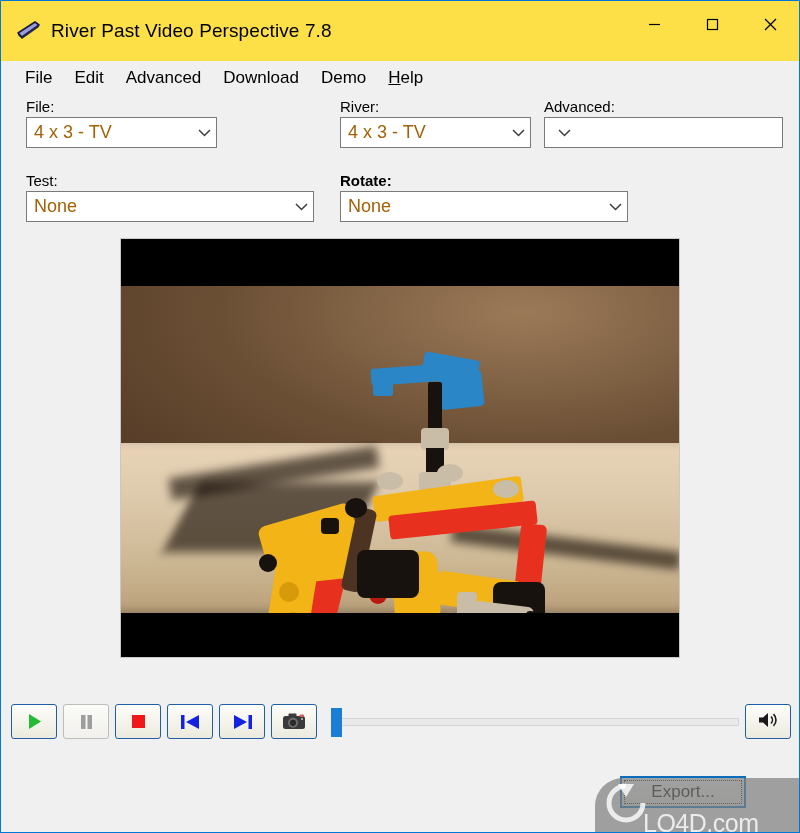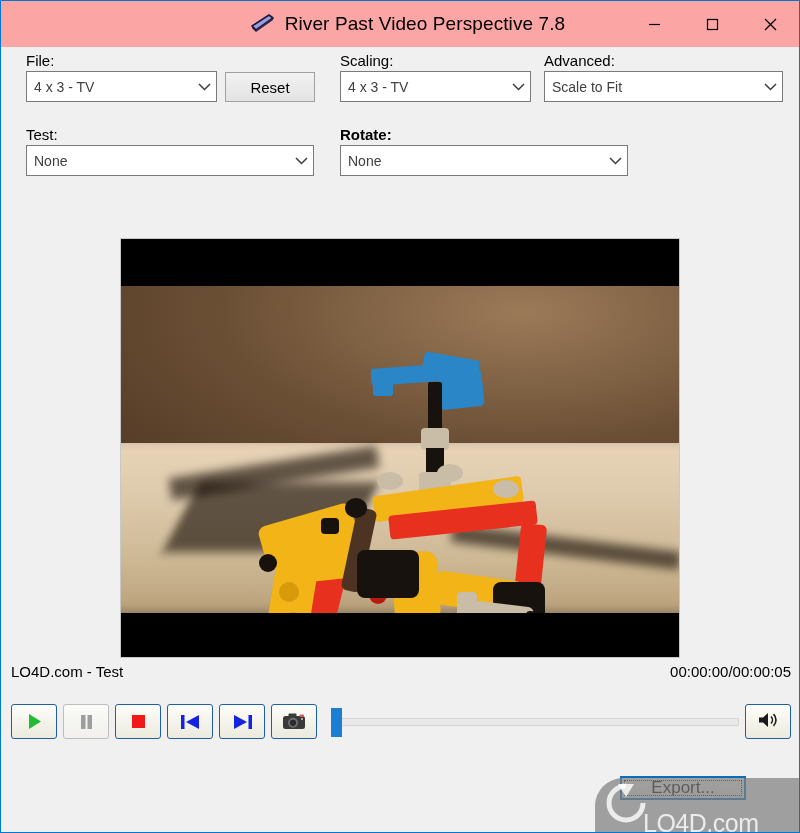--- a/index.html
+++ b/index.html
@@ -16,27 +16,26 @@
     left: 0; top: 0;
     width: 800px; height: 833px;
     box-sizing: border-box;
     border: 1px solid #0078d7;
     background: #f0f0f0;
     display: flex;
     flex-direction: column;
   }
   
   .titlebar {
-    height: 46px;
-    background: #fca5a5;
+    height: 60px;
+    background: #fde047;
     display: flex;
     align-items: center;
     flex: 0 0 auto;
     position: relative;
-    justify-content: center;
   }
   .app-icon {
     width: 26px; height: 22px;
     margin-left: 14px; margin-right: 10px;
     position: relative;
     flex: 0 0 auto;
   }
   .app-icon svg { display: block; }
   .title-text {
     font-size: 19px;
@@ -90,22 +89,22 @@
     position: absolute;
     box-sizing: border-box;
     height: 31px;
     background: #ffffff;
     border: 1px solid #7a7a7a;
     display: flex;
     align-items: center;
     padding-left: 7px;
   }
   .combo .cval {
-    font-size: 14px;
-    color: #404040;
+    font-size: 18px;
+    color: #a16207;
     white-space: nowrap;
     flex: 1 1 auto;
   }
   .combo .chevron {
     width: 24px;
     display: flex;
     align-items: center;
     justify-content: center;
     flex: 0 0 auto;
   }
@@ -282,51 +281,57 @@
       </div>
       <div class="win-btn">
         <svg width="15" height="15" viewBox="0 0 15 15">
             <line x1="2" y1="2" x2="13" y2="13" stroke="#000" stroke-width="1.2"></line>
             <line x1="13" y1="2" x2="2" y2="13" stroke="#000" stroke-width="1.2"></line>
           </svg>
       </div>
     </div>
   </div>
 
+  <div class="menubar">
+    <div class="menu-item">File</div>
+    <div class="menu-item">Edit</div>
+    <div class="menu-item">Advanced</div>
+    <div class="menu-item">Download</div>
+    <div class="menu-item">Demo</div>
+    <div class="menu-item"><u>H</u>elp</div>
+  </div>
 
   <div class="controls">
 
     <div class="field-label" style="left:25px; top:5px;">File:</div>
-    <div class="field-label" style="left:339px; top:5px;">Scaling:</div>
+    <div class="field-label" style="left:339px; top:5px;">River:</div>
     <div class="field-label" style="left:543px; top:5px;">Advanced:</div>
     <div class="field-label" style="left:25px; top:79px;">Test:</div>
     <div class="field-label" style="left:339px; top:79px;font-weight:bold;">Rotate:</div>
 
     <div class="combo" style="left:25px; top:24px; width:191px;">
       <span class="cval">4 x 3 - TV</span>
       <span class="chevron">
         <svg width="13" height="8" viewBox="0 0 13 8">
             <polyline points="1,1 6.5,6.5 12,1" fill="none" stroke="#3d3d3d" stroke-width="1.5"></polyline>
           </svg>
       </span>
     </div>
 
-    <div class="btn-reset" style="left:224px; top:25px; width:90px;">Reset</div>
 
     <div class="combo" style="left:339px; top:24px; width:191px;">
       <span class="cval">4 x 3 - TV</span>
       <span class="chevron">
         <svg width="13" height="8" viewBox="0 0 13 8">
             <polyline points="1,1 6.5,6.5 12,1" fill="none" stroke="#3d3d3d" stroke-width="1.5"></polyline>
           </svg>
       </span>
     </div>
 
     <div class="combo" style="left:543px; top:24px; width:239px;">
-      <span class="cval">Scale to Fit</span>
       <span class="chevron">
         <svg width="13" height="8" viewBox="0 0 13 8">
             <polyline points="1,1 6.5,6.5 12,1" fill="none" stroke="#3d3d3d" stroke-width="1.5"></polyline>
           </svg>
       </span>
     </div>
 
     <div class="combo" style="left:25px; top:98px; width:288px;">
       <span class="cval">None</span>
       <span class="chevron">
@@ -396,24 +401,20 @@
         <div class="lego gray-p" style="left:336px; top:306px; width:20px; height:26px; border-radius:4px;"></div>
         <div class="lego gray-p" style="left:352px; top:318px; width:60px; height:26px; border-radius:6px; transform:rotate(7deg);"></div>
         <div class="lego black-p" style="left:404px; top:330px; width:92px; height:18px; border-radius:4px; transform:rotate(7deg);"></div>
 
       </div>
       <div class="bar-top"></div>
       <div class="bar-bottom"></div>
     </div>
   </div>
 
-  <div class="statusline" style="left:10px; top:662px; width:780px;">
-    <span>LO4D.com - Test</span>
-    <span>00:00:00/00:00:05</span>
-  </div>
 
   <div class="transport" style="left:10px; top:703px;">
 
     <div class="tbtn">
       <span>
         <svg width="17" height="17" viewBox="0 0 17 17">
             <polygon points="3,1 15,8.5 3,16" fill="#22bb33"></polygon>
           </svg>
       </span>
     </div>
@@ -474,21 +475,21 @@
   <div class="vol-btn" style="left:744px; top:703px;">
     <span>
       <svg width="22" height="18" viewBox="0 0 22 18">
         <polygon points="2,6.5 6,6.5 11,2 11,16 6,11.5 2,11.5" fill="#1a1a1a"></polygon>
         <path d="M14 5.5 A5 5 0 0 1 14 12.5" fill="none" stroke="#1a1a1a" stroke-width="1.6"></path>
         <path d="M16.5 3.2 A8 8 0 0 1 16.5 14.8" fill="none" stroke="#1a1a1a" stroke-width="1.6"></path>
       </svg>
     </span>
   </div>
 
-  <div class="export-btn" style="left:619px; top:775px; width:126px; height:24px;">
+  <div class="export-btn" style="left:619px; top:775px; width:126px; height:32px;">
     <span class="export-inner">Export...</span>
   </div>
 
   <div class="watermark">
     <span class="wm-logo">
       <svg width="46" height="46" viewBox="0 0 46 46">
         <path d="M23 6 A17 17 0 1 0 40 23" fill="none" stroke="rgba(255,255,255,0.80)" stroke-width="5"></path>
         <polygon points="15,4 31,4 23,17" fill="rgba(255,255,255,0.80)"></polygon>
       </svg>
     </span>

